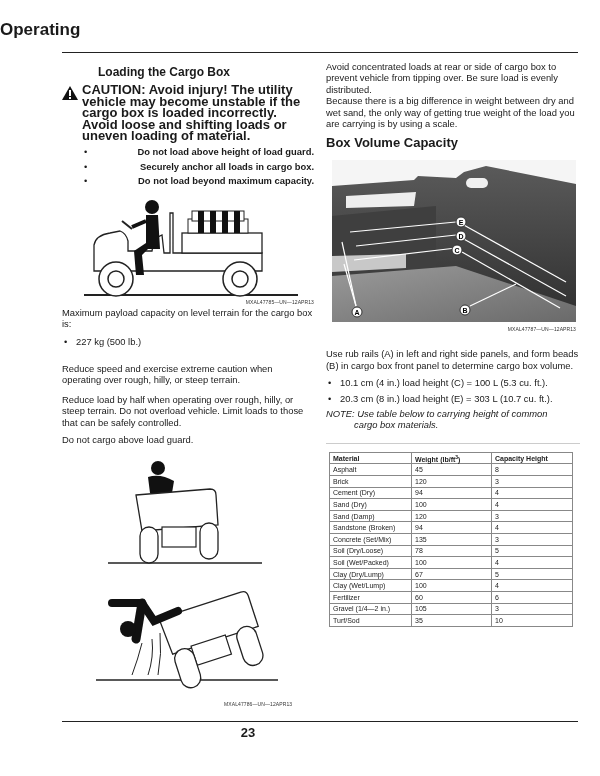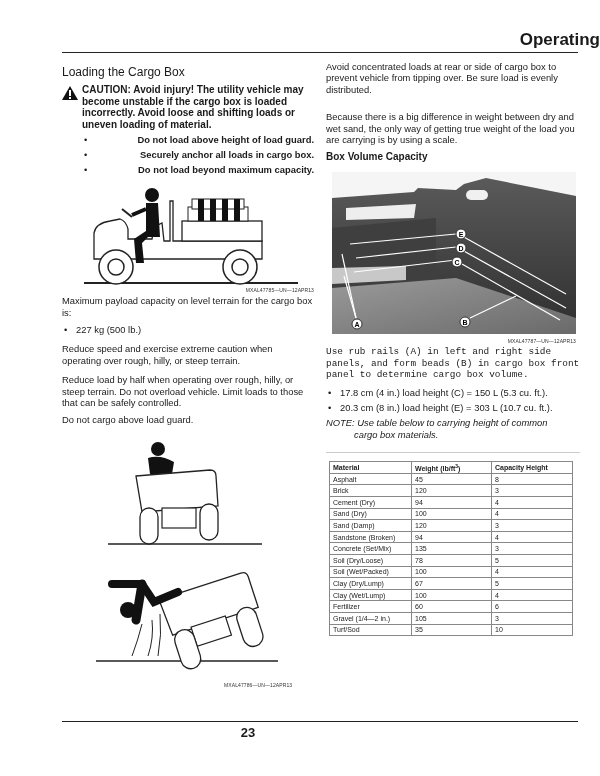--- a/index.html
+++ b/index.html
@@ -1,42 +1,42 @@
 <!DOCTYPE html>
 <html><head>
 <meta charset="utf-8">
 <style>
   * { box-sizing: border-box; margin: 0; padding: 0; }
   html, body { width: 600px; height: 776px; background: #ffffff; overflow: hidden; }
   body { font-family: "Liberation Sans", sans-serif; color: #1a1a1a; position: relative; }
-  .page-title { position: absolute; left: 0; width: 600px; top: 30px; text-align: right; font-size: 17px; font-weight: bold; }
+  .page-title { position: absolute; left: 0; width: 600px; top: 20px; text-align: left; font-size: 17px; font-weight: bold; }
   .rule-top { position: absolute; left: 62px; width: 516px; top: 52px; border-top: 1px solid #222; }
   .rule-bottom { position: absolute; left: 62px; width: 516px; top: 721px; border-top: 1px solid #222; }
   .page-number { position: absolute; left: 0; width: 496px; top: 725px; text-align: center; font-size: 13px; font-weight: bold; }
 
   .col-left { position: absolute; left: 62px; top: 65px; width: 252px; }
   .col-right { position: absolute; left: 326px; top: 61px; width: 254px; }
 
-  .h2 { font-size: 12px; font-weight: normal; margin-bottom: 5px; }
-  .caution { display: flex; gap: 4px; font-size: 10px; font-weight: bold; line-height: 11.6px; }
+  .h2 { font-size: 12px; font-weight: bold; margin-bottom: 5px; margin-left: 36px; }
+  .caution { display: flex; gap: 4px; font-size: 13px; font-weight: bold; line-height: 11.6px; }
   .caution .tri { flex: 0 0 16px; margin-top: 2px; }
   .bold-bullets { list-style: none; font-size: 9.4px; font-weight: bold; line-height: 11.6px; margin-left: 22px; margin-top: 4px; text-align: right; }
   .bold-bullets li { position: relative; padding-left: 14px; margin-bottom: 3px; }
   .bold-bullets li::before { content: "•"; position: absolute; left: 0; font-weight: normal; }
 
   .fig { position: relative; }
   .fig-caption { font-size: 5px; color: #333; text-align: right; letter-spacing: 0.1px; }
 
   p.body { font-size: 9.4px; line-height: 11.4px; margin-bottom: 6px; }
-  ul.plain { list-style: none; font-size: 9.4px; line-height: 11.4px; margin-bottom: 8px; }
+  ul.plain { list-style: none; font-size: 9.4px; line-height: 11.4px; margin-bottom: 16px; }
   ul.plain li { position: relative; padding-left: 14px; margin-bottom: 4px; }
   ul.plain li::before { content: "•"; position: absolute; left: 2px; }
   .note { font-size: 9.4px; font-style: italic; line-height: 11.4px; }
   .note .indent { padding-left: 28px; display: block; }
-  .h3 { font-size: 10px; font-weight: bold; margin: 4px 0 6px; }
+  .h3 { font-size: 13px; font-weight: bold; margin: 4px 0 6px; }
 
   table.mat { border-collapse: collapse; font-size: 7px; width: 244px; margin-left: 3px; }
   table.mat th, table.mat td { border: 1px solid #888; padding: 0 3px; height: 11.6px; text-align: left; font-weight: normal; color: #222; }
   table.mat th { font-weight: bold; }
   table.mat td:nth-child(1), table.mat th:nth-child(1) { width: 82px; }
   table.mat td:nth-child(2), table.mat th:nth-child(2) { width: 80px; }
   sup { font-size: 5px; }
 </style>
 </head>
 <body>
@@ -116,21 +116,21 @@
       <path d="M50 150 L80 150 L92 168 L116 158" stroke="#111" stroke-width="8" fill="none" stroke-linecap="round"></path>
       <path d="M80 150 L74 186" stroke="#111" stroke-width="9" fill="none" stroke-linecap="round"></path>
       <circle cx="66" cy="176" r="8" fill="#111"></circle>
       <path d="M80 190 Q76 206 70 222 M90 186 Q92 204 86 222 M98 180 Q100 200 96 222" stroke="#222" fill="none"></path>
     </svg>
     <div class="fig-caption" style="position:absolute;left:162px;top:248px;">MXAL47786—UN—12APR13</div>
   </div>
 </div>
 
 <div class="col-right">
-  <p class="body" style="margin-bottom:16px;">Avoid concentrated loads at rear or side of cargo box to prevent vehicle from tipping over. Be sure load is evenly distributed.</p>
+  <p class="body" style="margin-bottom:0;">Avoid concentrated loads at rear or side of cargo box to prevent vehicle from tipping over. Be sure load is evenly distributed.</p>
   <p class="body">Because there is a big difference in weight between dry and wet sand, the only way of getting true weight of the load you are carrying is by using a scale.</p>
   <div class="h3">Box Volume Capacity</div>
 
   <div class="fig" style="height:178px;">
     <svg width="254" height="170" viewBox="0 0 254 170">
       <defs>
         <linearGradient id="bg" x1="0" y1="0" x2="0" y2="1">
           <stop offset="0" stop-color="#5a5a5a"></stop>
             <stop offset="1" stop-color="#2e2e2e"></stop>
         </linearGradient>
@@ -166,23 +166,23 @@
           <text x="131" y="96.5">C</text>
         <circle cx="31" cy="156" r="5" fill="#fff" stroke="#333"></circle>
           <text x="31" y="158.5">A</text>
         <circle cx="139" cy="154" r="5" fill="#fff" stroke="#333"></circle>
           <text x="139" y="156.5">B</text>
       </g>
     </svg>
     <div class="fig-caption" style="position:absolute;right:4px;top:170px;">MXAL47787—UN—12APR13</div>
   </div>
 
-  <p class="body" style="margin-top:0;font-family:Liberation Mono, monospace;">Use rub rails (A) in left and right side panels, and form beads (B) in cargo box front panel to determine cargo box volume.</p>
+  <p class="body" style="margin-top:14px;">Use rub rails (A) in left and right side panels, and form beads (B) in cargo box front panel to determine cargo box volume.</p>
   <ul class="plain" style="margin-bottom:2px;">
-    <li>17.8 cm (4 in.) load height (C) = 150 L (5.3 cu. ft.).</li>
+    <li>10.1 cm (4 in.) load height (C) = 100 L (5.3 cu. ft.).</li>
     <li>20.3 cm (8 in.) load height (E) = 303 L (10.7 cu. ft.).</li>
   </ul>
   <div class="note">
     <span>NOTE: Use table below to carrying height of common</span>
     <span class="indent">cargo box materials.</span>
   </div>
   <div style="border-top:1px solid #ccc;margin:12px 0 8px;"></div>
 
   <table class="mat">
     <thead>

